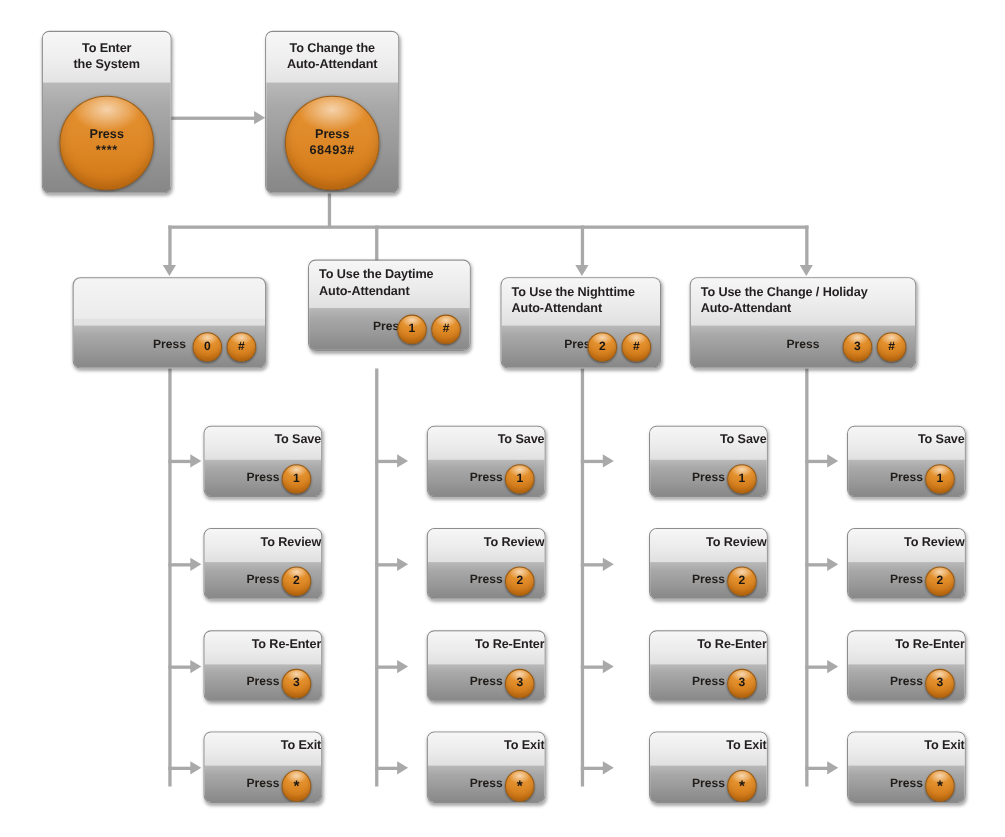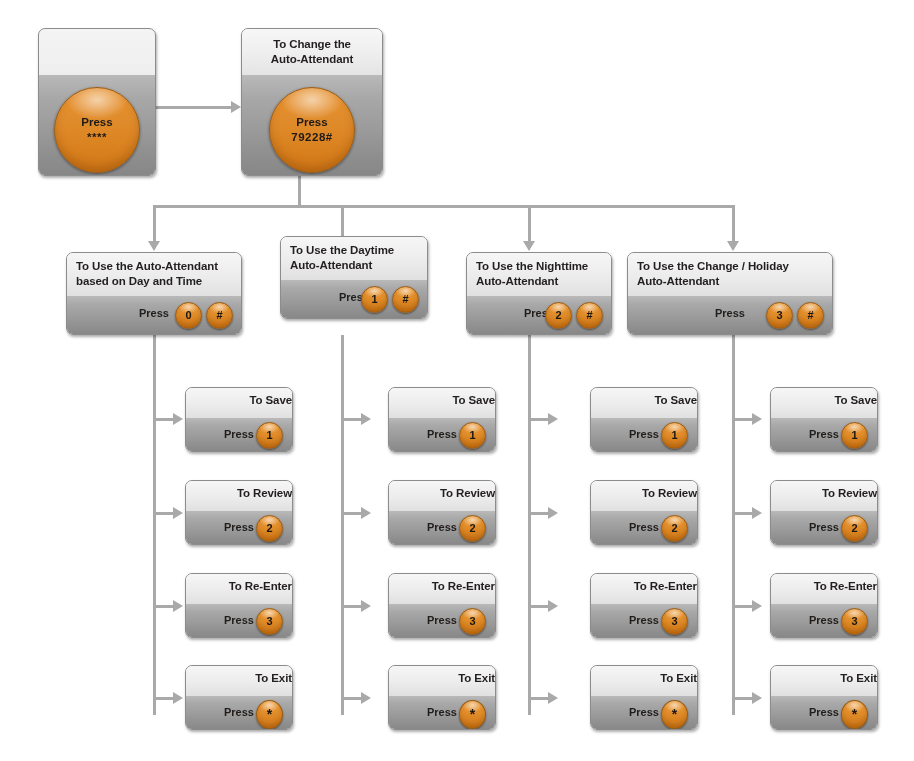--- a/index.html
+++ b/index.html
@@ -237,44 +237,44 @@
   <div class="hline" style="left:732px; top:418px; width:22px;"></div>
   <div class="arrow-r" style="left:752px; top:413px;"></div>
   <div class="hline" style="left:732px; top:512px; width:22px;"></div>
   <div class="arrow-r" style="left:752px; top:507px;"></div>
   <div class="hline" style="left:732px; top:605px; width:22px;"></div>
   <div class="arrow-r" style="left:752px; top:600px;"></div>
   <div class="hline" style="left:732px; top:697px; width:22px;"></div>
   <div class="arrow-r" style="left:752px; top:692px;"></div>
 
   <div class="node bigbox" style="left:38px; top:28px; width:118px; height:148px;">
+    <div class="title">
+      <div>To Enter</div>
+      <div>the System</div>
+    </div>
     <div class="body" style="top:46px; height:102px;"></div>
     <div class="bigcircle">
       <span class="l1">Press</span>
       <span class="l2">****</span>
     </div>
   </div>
 
-  <div class="node bigbox" style="left:241px; top:28px; width:142px; height:148px;">
+  <div class="node bigbox" style="left:241px; top:28px; width:122px; height:148px;">
     <div class="title">
       <div>To Change the</div>
       <div>Auto-Attendant</div>
     </div>
     <div class="body" style="top:46px; height:102px;"></div>
     <div class="bigcircle">
       <span class="l1">Press</span>
-      <span class="l2">79228#</span>
+      <span class="l2">68493#</span>
     </div>
   </div>
 
   <div class="node midbox" style="left:66px; top:252px; width:176px; height:83px;">
-    <div class="title">
-      <div>To Use the Auto-Attendant</div>
-      <div>based on Day and Time</div>
-    </div>
     <div class="body">
       <div class="press">Press</div>
       <div class="keys">
         <div class="key">0</div>
         <div class="key">#</div>
       </div>
     </div>
   </div>
 
   <div class="node midbox" style="left:268px; top:236px; width:148px; height:83px;margin-left:12px;">
@@ -284,21 +284,21 @@
     </div>
     <div class="body">
       <div class="press">Press</div>
       <div class="keys">
         <div class="key">1</div>
         <div class="key">#</div>
       </div>
     </div>
   </div>
 
-  <div class="node midbox" style="left:466px; top:252px; width:146px; height:83px;">
+  <div class="node midbox" style="left:455px; top:252px; width:146px; height:83px;">
     <div class="title">
       <div>To Use the Nighttime</div>
       <div>Auto-Attendant</div>
     </div>
     <div class="body">
       <div class="press">Press</div>
       <div class="keys">
         <div class="key">2</div>
         <div class="key">#</div>
       </div>

